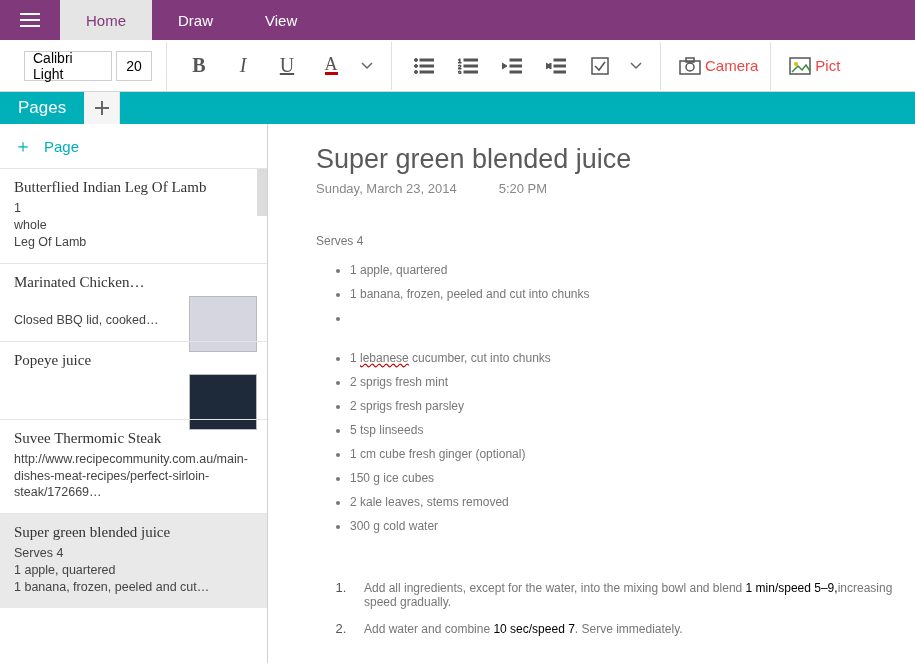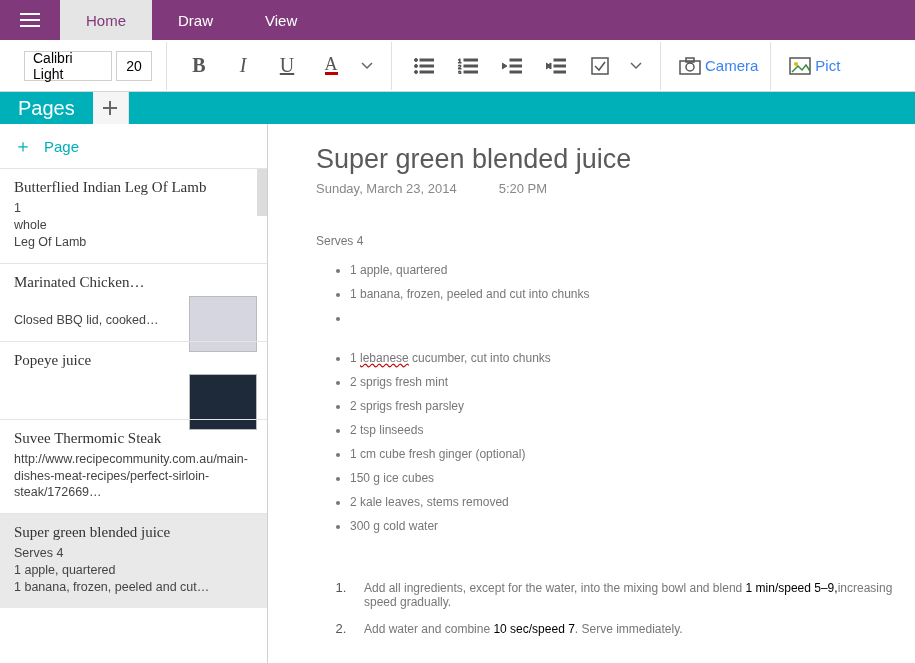--- a/index.html
+++ b/index.html
@@ -18,26 +18,26 @@
 .font-name { width: 88px; }
 .font-size { width: 36px; text-align: center; justify-content: center; }
 .ribbon-sep { width: 1px; height: 48px; background: #e0e0e0; margin: 0 10px; }
 .ribbon-btn { width: 44px; height: 40px; display: flex; align-items: center; justify-content: center; cursor: pointer; color: #555; }
 .ribbon-btn svg { fill: #555; stroke: #555; }
 .font-btn { font-family: "Times New Roman", serif; font-size: 20px; }
 .bold { font-weight: bold; }
 .italic { font-style: italic; }
 .underline { text-decoration: underline; }
 .font-color { border-bottom: 3px solid #c00000; padding-bottom: 1px; line-height: 14px; font-size: 18px;}
-.ribbon-label { font-size: 15px; color: #3b82f6; margin-left: 4px; }
+.ribbon-label { font-size: 15px; color: #ef4444; margin-left: 4px; }
 .ribbon-group { display: flex; align-items: center; padding: 0 8px; cursor: pointer; }
 
 
 .teal-strip { height: 32px; background: #00b0b9; display: flex; align-items: center; }
-.pages-tab { color: #fff; font-size: 20px; padding: 0 18px; height: 100%; display: flex; align-items: center; }
+.pages-tab { color: #fff; font-size: 17px; padding: 0 18px; height: 100%; display: flex; align-items: center; }
 .add-tab { width: 36px; height: 100%; background: #f5f5f5; display: flex; align-items: center; justify-content: center; color: #555; cursor: pointer; border-right: 1px solid #e0e0e0; }
 
 
 .main { display: flex; height: 539px; }
 
 
 .sidebar { width: 268px; border-right: 1px solid #d0d0d0; overflow-y: auto; background: #fff; }
 .add-page { display: flex; align-items: center; padding: 10px 14px; color: #00b0b9; cursor: pointer; font-size: 15px; }
 .add-page .plus { font-size: 18px; margin-right: 12px; font-weight: 300; }
 .page-item { padding: 10px 14px 12px 14px; border-top: 1px solid #e4e4e4; cursor: pointer; position: relative; min-height: 78px;}
@@ -219,21 +219,21 @@
     <ul class="bull-list" id="ing1">
         <li>1 apple, quartered</li>
         <li>1 banana, frozen, peeled and cut into chunks</li>
         <li class="empty"></li>
       </ul>
     <div class="gap"></div>
     <ul class="bull-list" id="ing2">
         <li>1 <span class="squiggle">lebanese</span> cucumber, cut into chunks</li>
         <li>2 sprigs fresh mint</li>
         <li>2 sprigs fresh parsley</li>
-        <li>2 tsp linseeds</li>
+        <li>5 tsp linseeds</li>
         <li>1 cm cube fresh ginger (optional)</li>
         <li>150 g ice cubes</li>
         <li>2 kale leaves, stems removed</li>
         <li>300 g cold water</li>
       </ul>
     <ol class="num-list" id="steps">
         <li>Add all ingredients, except for the water, into the mixing bowl and blend <b>1 min/speed 5–9,</b>increasing speed gradually.</li>
         <li>Add water and combine <b>10 sec/speed 7</b>. Serve immediately.</li>
       </ol>
   </div>

